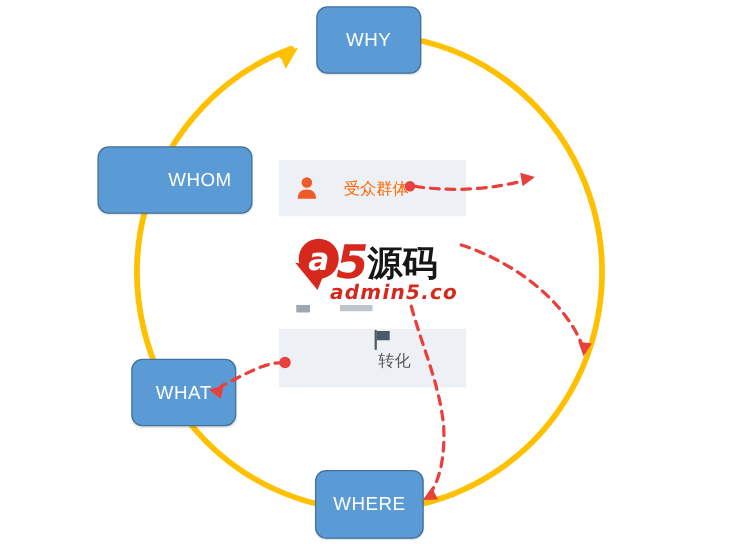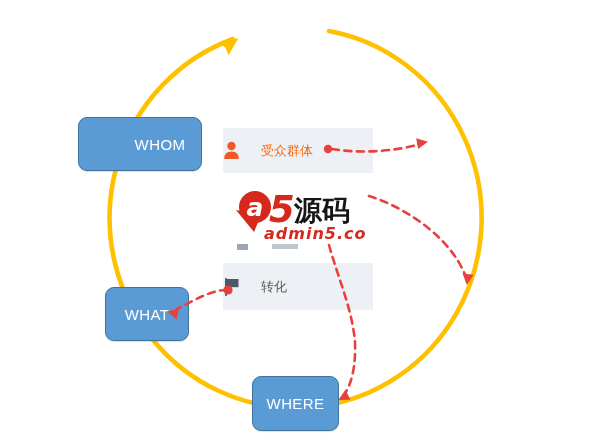--- a/index.html
+++ b/index.html
@@ -20,24 +20,24 @@
   .n-why  {left:253px;top:5px;  width:82px;height:52px;}
   .n-who  {left:429px;top:117px;width:82px;height:52px;}
   .n-how  {left:429px;top:287px;width:82px;height:52px;}
   .n-where{left:252px;top:376px;width:85px;height:53px;}
   .n-what {left:78px; top:287px;width:82px;height:52px;margin-left:27px;}
   .n-whom {left:78px; top:117px;width:82px;height:52px;padding-left:40px;}
 
   
   .panel-row{
     position:absolute;left:223px;width:150px;background:#EDF0F4;
-    display:flex;align-items:center;box-sizing:border-box;
+    display:flex;align-items:center;padding-left:14px;box-sizing:border-box;
   }
   .row-audience{top:128px;height:45px;}
-  .row-conversion{top:263px;height:47px;}
+  .row-conversion{top:263px;height:47px;flex-direction:column;}
   .row-icon{width:17px;height:19px;flex:0 0 17px;display:block;}
   .row-label{margin-left:21px;font-size:13px;white-space:nowrap;}
   .row-audience .row-label{color:#FF6600;}
   .row-conversion .row-label{color:#595959;}
 
   
   .frag-icon{position:absolute;left:237px;top:243px;width:11px;height:7px;background:#8D98A3;border-radius:1px;opacity:.85;}
   .frag-text{position:absolute;left:272px;top:243px;width:26px;height:6px;background:#AEB7BF;opacity:.8;}
 
   
@@ -46,20 +46,23 @@
 </head>
 <body>
 
 <div class="stage">
 
   <svg class="layer z1" viewBox="0 0 600 435">
     <path d="M 329 31 A 186 190 0 1 1 233 39" fill="none" stroke="#FFC000" stroke-width="4.6" stroke-linecap="round"></path>
     <polygon points="3,0 -15,-8 -13,0 -15,8" transform="translate(236,40) rotate(-36)" fill="#FFC000"></polygon>
   </svg>
 
+  <div class="node n-why z2">
+      <span>WHY</span>
+    </div>
   <div class="node n-where z2">
       <span>WHERE</span>
     </div>
   <div class="node n-what z2">
       <span>WHAT</span>
     </div>
   <div class="node n-whom z2">
       <span>WHOM</span>
     </div>
 

